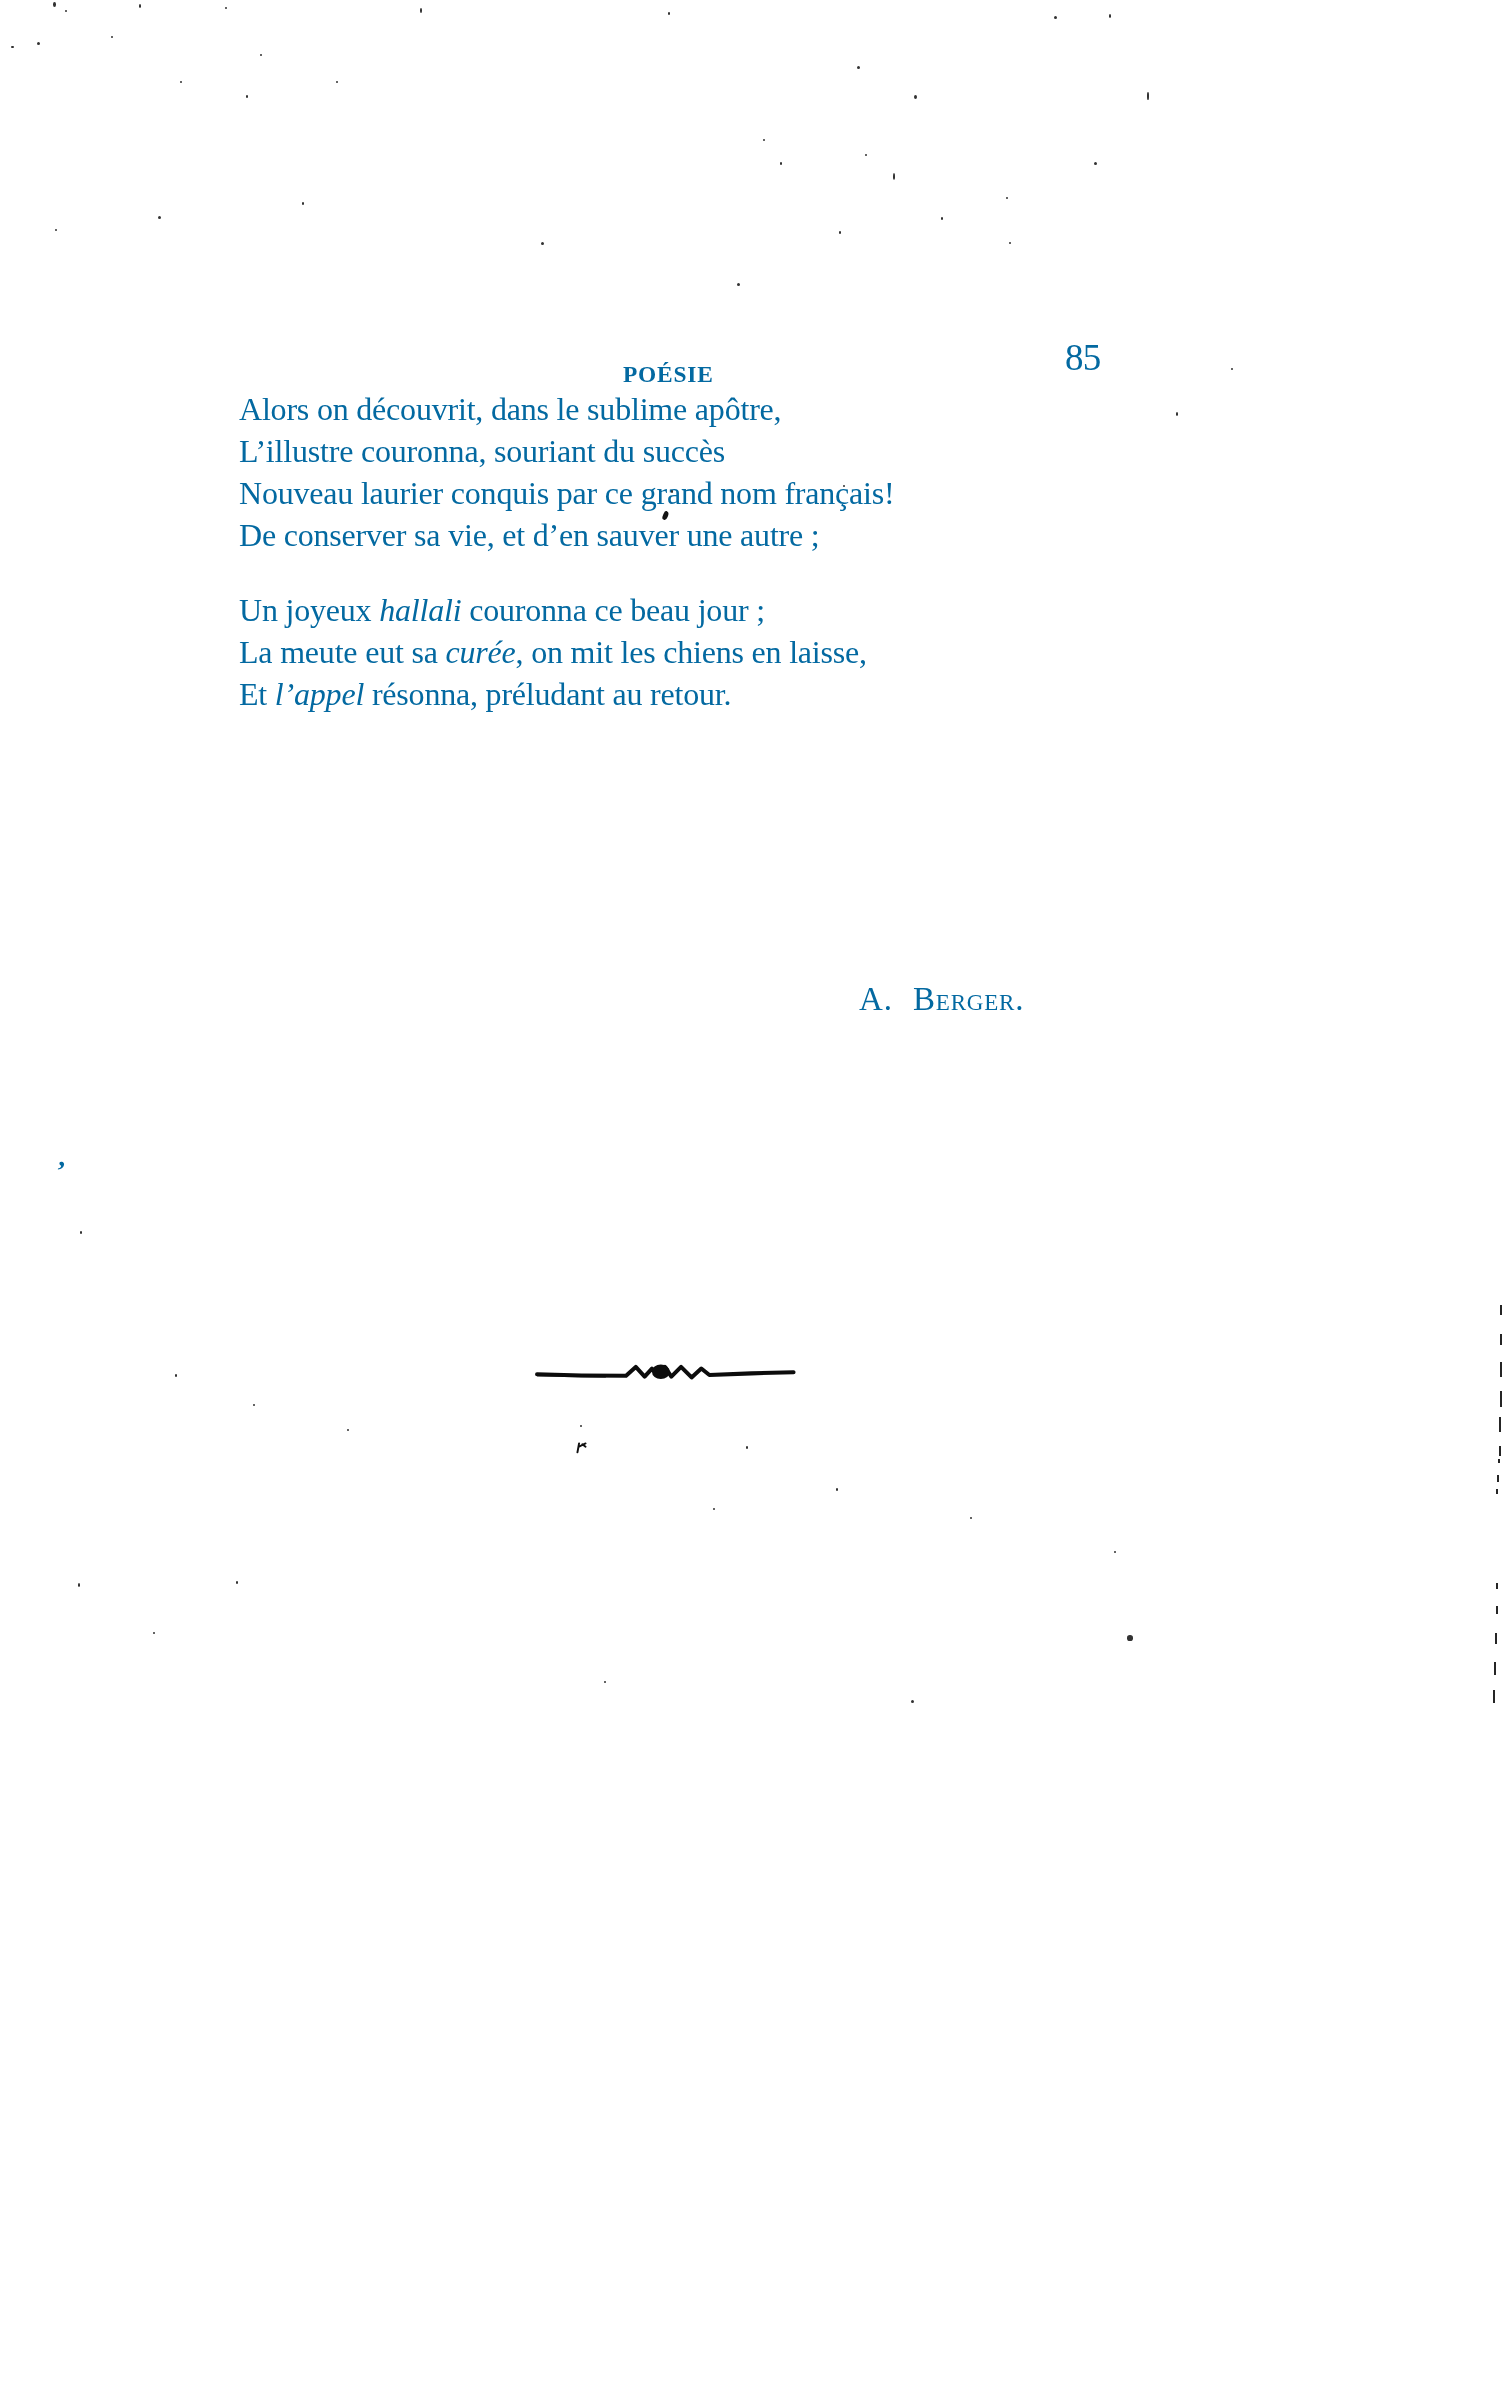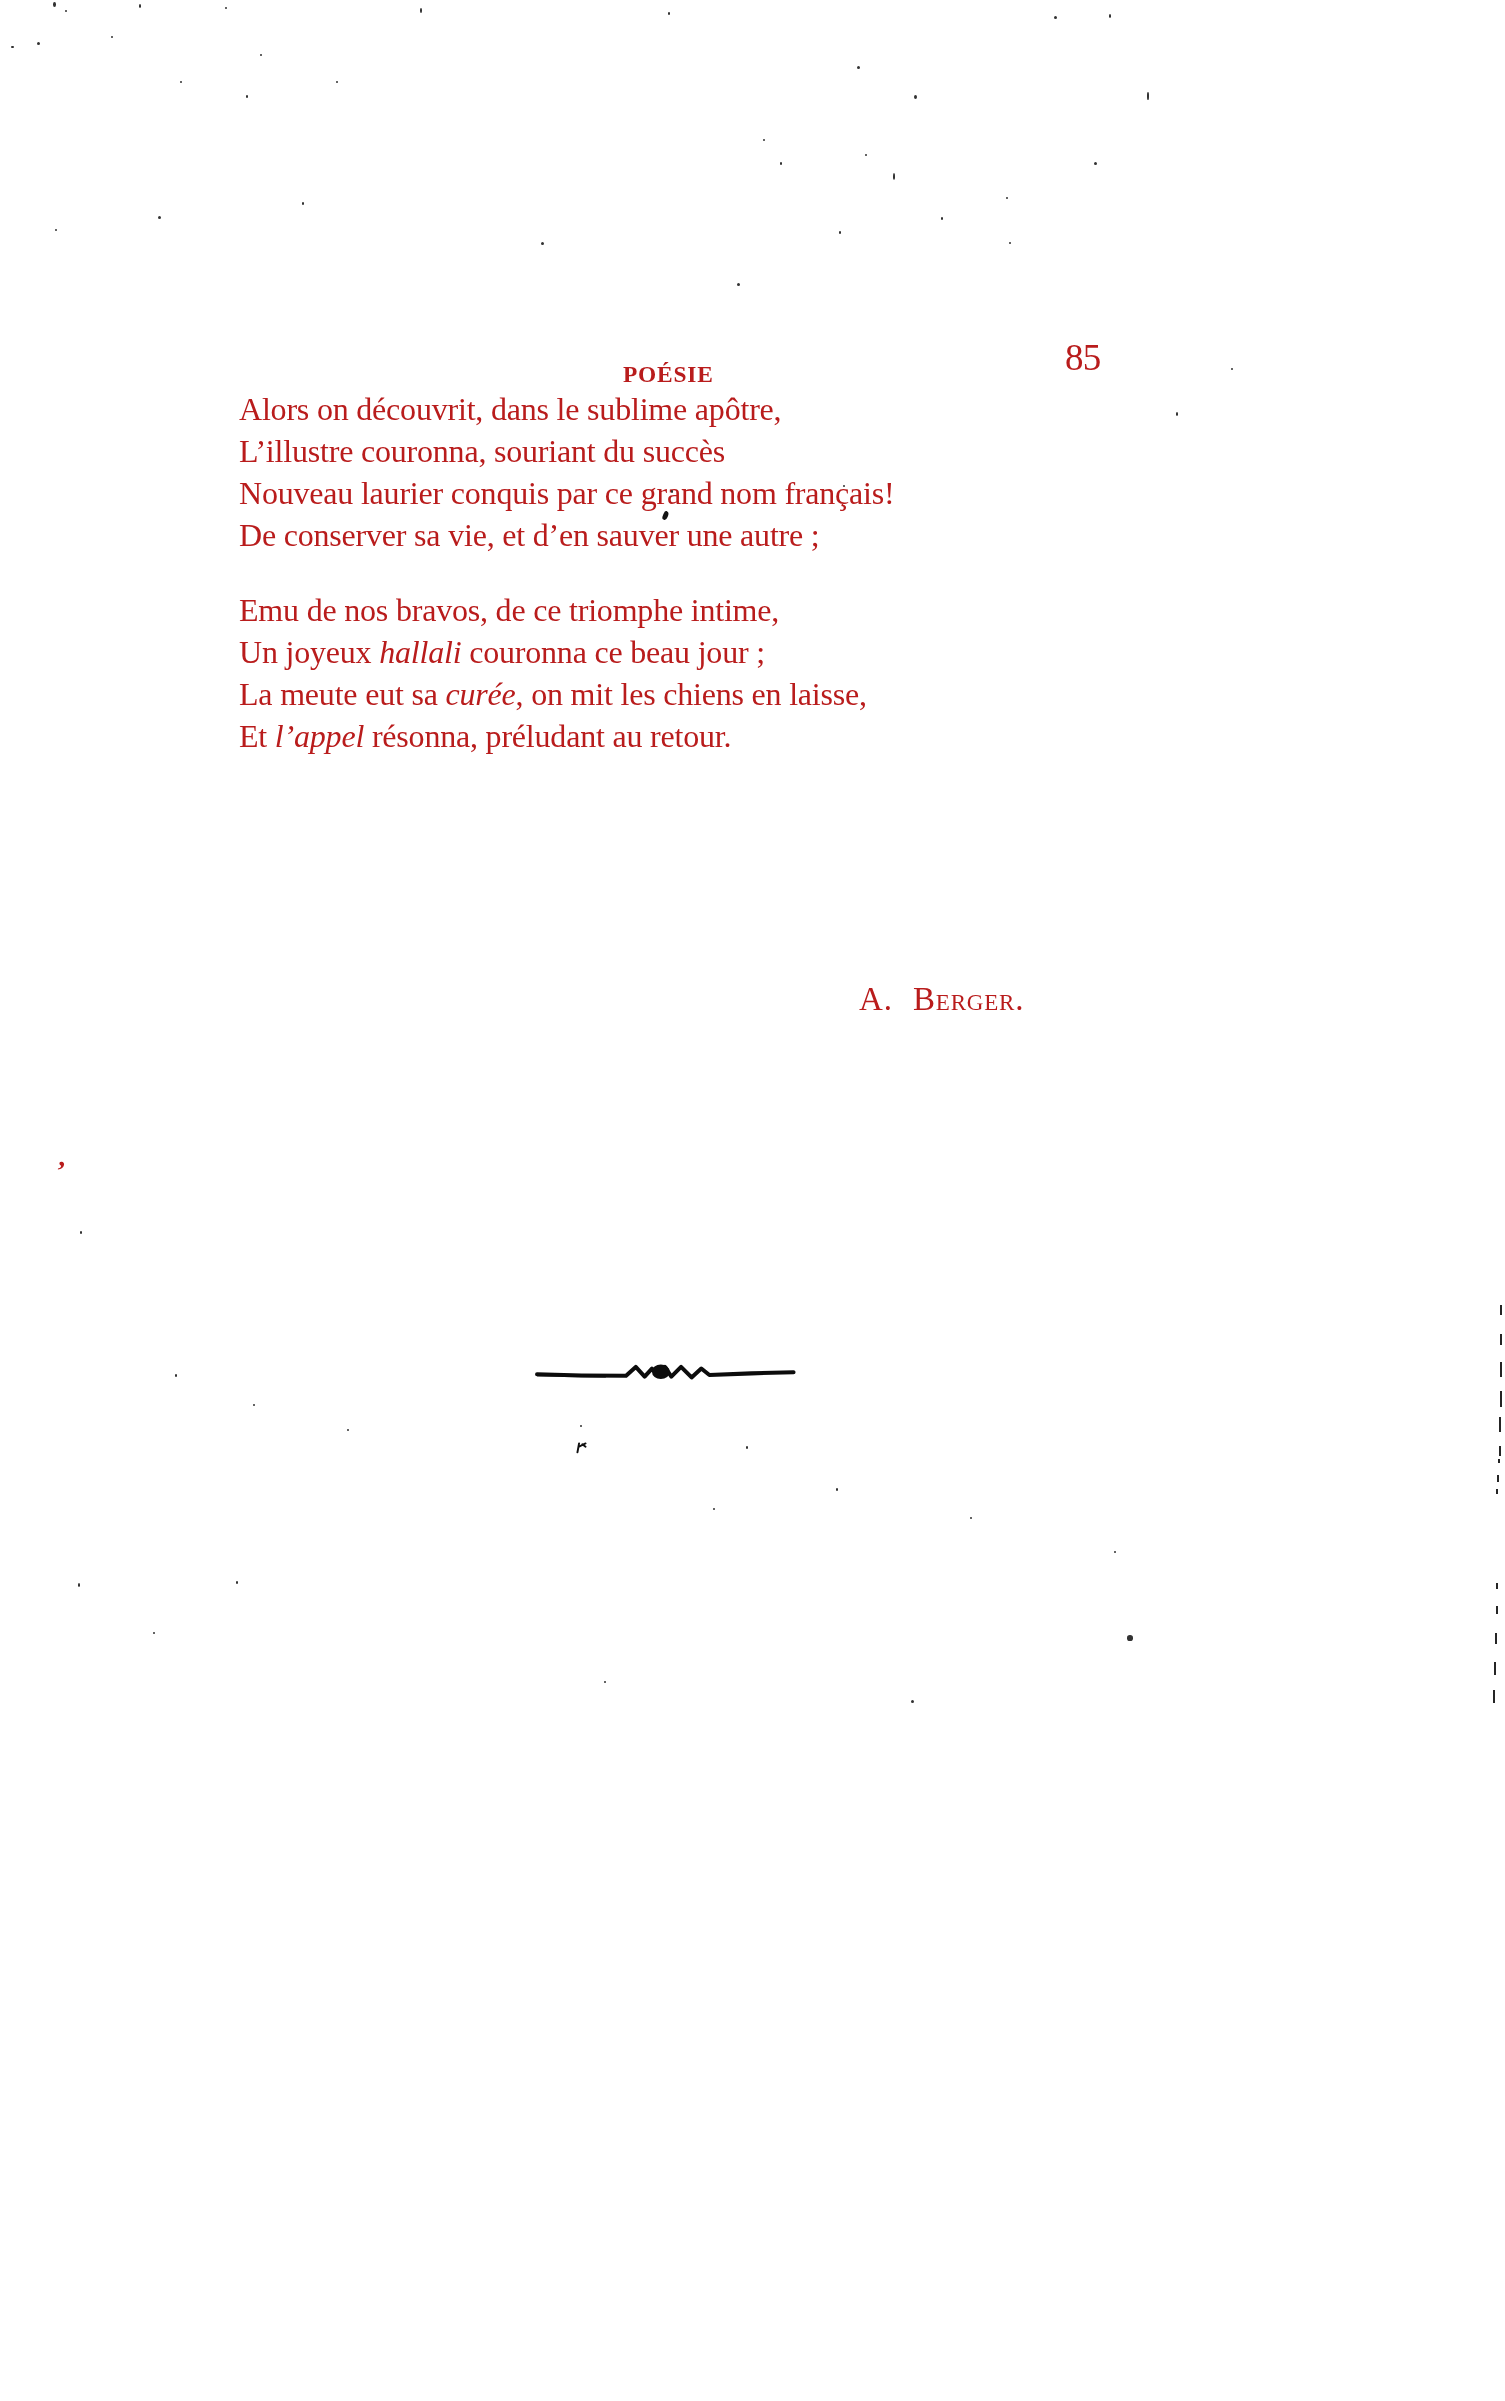--- a/index.html
+++ b/index.html
@@ -7,21 +7,21 @@
     padding: 0;
     background: #ffffff;
   }
   .page {
     position: relative;
     width: 1505px;
     height: 1703px;
     background: #ffffff;
     overflow: hidden;
     font-family: "Liberation Serif", "DejaVu Serif", serif;
-    color: #b91c1c;
+    color: #0369a1;
   }
   .running-title {
     position: absolute;
     left: 623px;
     top: 363px;
     font-size: 23.4px;
     font-weight: 700;
     letter-spacing: 0.8px;
     line-height: 1;
     white-space: nowrap;
@@ -113,21 +113,20 @@
   <div class="page-number">85</div>
 
   <div class="poem">
       <div class="stanza">
         <div class="poem-line"><span>Alors on découvrit, dans le sublime apôtre,</span></div>
         <div class="poem-line"><span>L’illustre couronna, souriant du succès</span></div>
         <div class="poem-line"><span>Nouveau laurier conquis par ce grand nom français!</span></div>
         <div class="poem-line"><span>De conserver sa vie, et d’en sauver une autre ;</span></div>
       </div>
       <div class="stanza">
-        <div class="poem-line"><span>Emu de nos bravos, de ce triomphe intime,</span></div>
         <div class="poem-line"><span>Un joyeux </span><i>hallali</i><span> couronna ce beau jour ;</span></div>
         <div class="poem-line"><span>La meute eut sa </span><i>curée</i><span>, on mit les chiens en laisse,</span></div>
         <div class="poem-line"><span>Et </span><i>l’appel</i><span> résonna, préludant au retour.</span></div>
       </div>
     </div>
 
   <div class="signature">A. Berger.</div>
 
   <svg class="divider-svg" viewBox="0 0 330 32" xmlns="http://www.w3.org/2000/svg">
     <path d="M5,15 L60,16.5 L115,17 L127,6 L138,18 L147,8 L153,15 L163,6 L171,18 L183,6 L196,19 L208,8 L218,16 L270,14 L322,12.5" fill="none" stroke="#0c0c0c" stroke-width="5" stroke-linejoin="round" stroke-linecap="round"></path>

